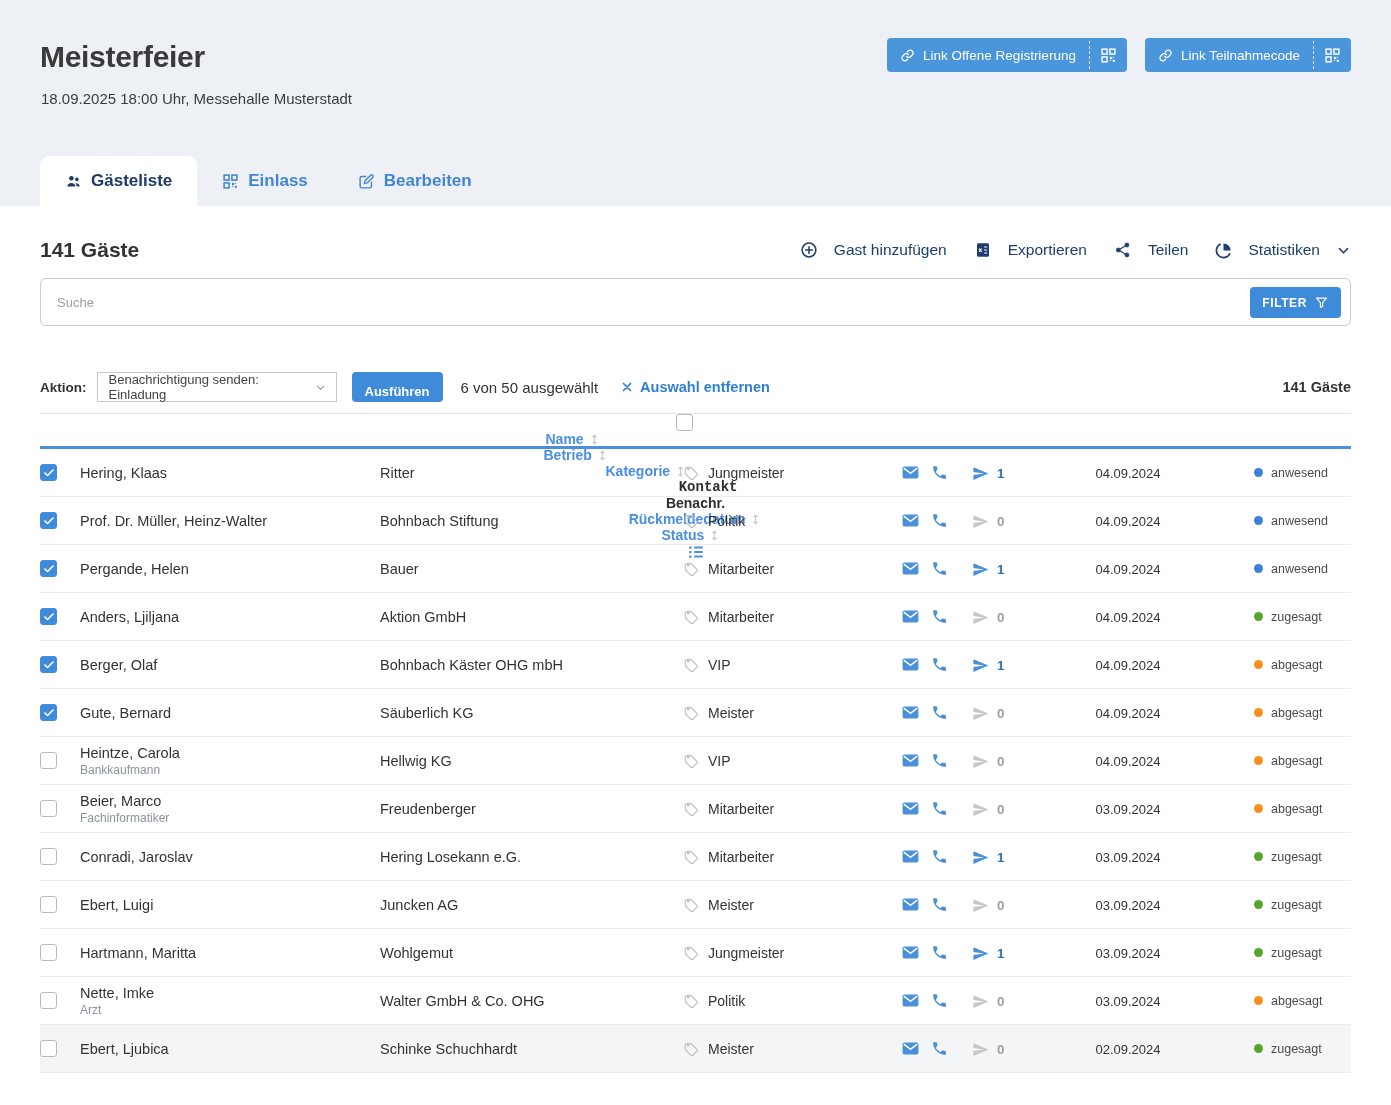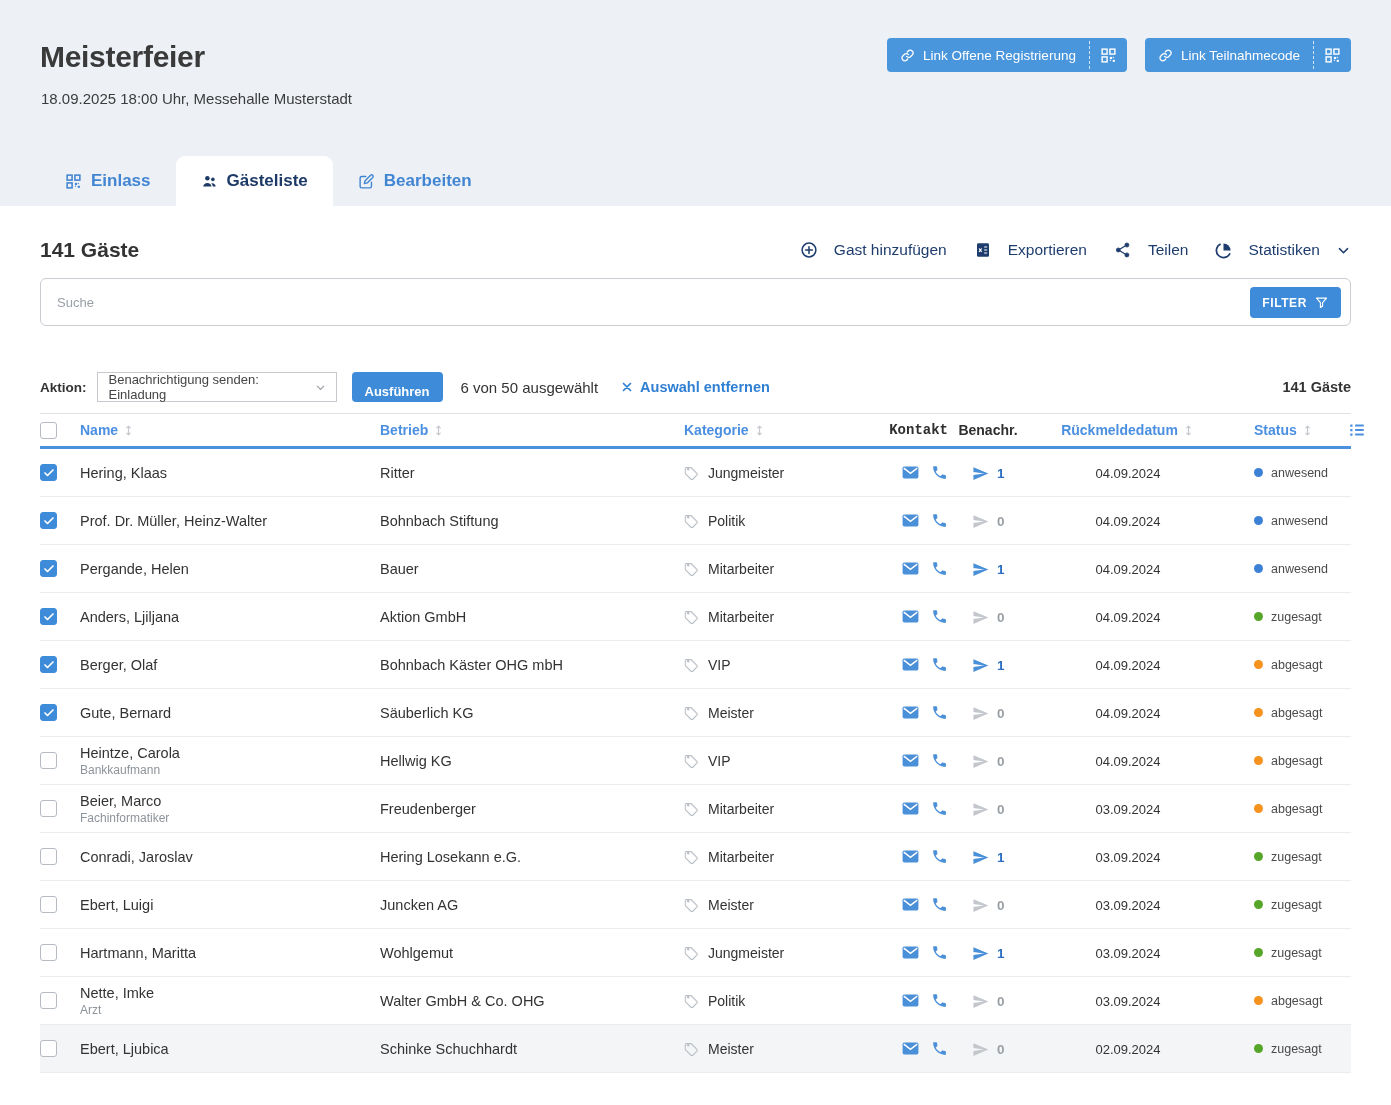--- a/index.html
+++ b/index.html
@@ -43,21 +43,21 @@
                    border:1px solid #c6c9cd; background:#fff; padding:0 9px 0 11px; font-size:13px; color:#444; cursor:pointer; }
   .exec-btn { margin-left:15px; height:30px; background:#3d8bd9; color:#fff; border:none; border-radius:4px;
               padding:12px 13px; font-size:13px; font-weight:bold; cursor:pointer; font-family:inherit; }
   .selection-text { margin-left:18px; font-size:15px; color:#333; }
   .clear-link { margin-left:23px; display:flex; align-items:center; gap:7px; color:#2f7fd3; font-size:14.5px; font-weight:bold; cursor:pointer; }
   .total-right { margin-left:auto; font-size:14.5px; font-weight:bold; color:#333; }
 
   .divider { margin-top:11px; border-top:1px solid #dfe2e6; }
 
   
-  .thead { display:flex; align-items:center; height:35px; border-bottom:3px solid #4a90dc; }
+  .thead { display:flex; align-items:center; height:35px; border-bottom:3px solid #4a90dc;flex-direction:column; }
   .trow  { display:flex; align-items:center; height:48px; border-bottom:1px solid #ececee; }
   .trow.highlight { background:#f4f5f7; }
 
   .col-check { width:40px; flex:none; }
   .col-name  { width:300px; flex:none; }
   .col-betrieb { width:304px; flex:none; }
   .col-kat   { width:180px; flex:none; display:flex; align-items:center; gap:9px; }
   .col-kontakt { width:84px; flex:none; display:flex; align-items:center; justify-content:flex-end; gap:11px;font-family:Liberation Mono, monospace; }
   .col-ben   { width:80px; flex:none; display:flex; align-items:center; justify-content:center; gap:5px; }
   .col-datum { width:200px; flex:none; text-align:center; }
@@ -142,45 +142,45 @@
             <rect x="14" y="14" width="3" height="3" fill="#fff" stroke="none"></rect>
             <rect x="18" y="18" width="3" height="3" fill="#fff" stroke="none"></rect>
             <rect x="18" y="14" width="1.6" height="1.6" fill="#fff" stroke="none"></rect>
             <rect x="14" y="18" width="1.6" height="1.6" fill="#fff" stroke="none"></rect>
           </svg>
       </span>
     </div>
   </div>
 
   <div class="tabs">
+    <div class="tab active">
+      <span>
+        <svg width="17" height="17" viewBox="0 0 24 24" fill="currentColor">
+            <circle cx="9" cy="7.5" r="3.2"></circle>
+            <path d="M3.2 19c.3-3 2.7-4.8 5.8-4.8s5.5 1.8 5.8 4.8z"></path>
+            <circle cx="16.8" cy="9" r="2.5"></circle>
+            <path d="M15.8 14.4c2.8.3 4.8 1.9 5 4.6h-4.2c-.2-1.9-1-3.4-2.3-4.4z"></path>
+          </svg>
+      </span>
+      <span>Gästeliste</span>
+    </div>
     <div class="tab">
       <span>
         <svg width="17" height="17" viewBox="0 0 24 24" fill="none" stroke="currentColor" stroke-width="2.2">
             <rect x="3" y="3" width="7" height="7"></rect>
             <rect x="14" y="3" width="7" height="7"></rect>
             <rect x="3" y="14" width="7" height="7"></rect>
             <rect x="14" y="14" width="3" height="3" fill="currentColor" stroke="none"></rect>
             <rect x="18" y="18" width="3" height="3" fill="currentColor" stroke="none"></rect>
             <rect x="18" y="14" width="1.6" height="1.6" fill="currentColor" stroke="none"></rect>
             <rect x="14" y="18" width="1.6" height="1.6" fill="currentColor" stroke="none"></rect>
           </svg>
       </span>
       <span>Einlass</span>
     </div>
-    <div class="tab active">
-      <span>
-        <svg width="17" height="17" viewBox="0 0 24 24" fill="currentColor">
-            <circle cx="9" cy="7.5" r="3.2"></circle>
-            <path d="M3.2 19c.3-3 2.7-4.8 5.8-4.8s5.5 1.8 5.8 4.8z"></path>
-            <circle cx="16.8" cy="9" r="2.5"></circle>
-            <path d="M15.8 14.4c2.8.3 4.8 1.9 5 4.6h-4.2c-.2-1.9-1-3.4-2.3-4.4z"></path>
-          </svg>
-      </span>
-      <span>Gästeliste</span>
-    </div>
     <div class="tab">
       <span>
         <svg width="17" height="17" viewBox="0 0 24 24" fill="none" stroke="currentColor" stroke-width="2" stroke-linecap="round" stroke-linejoin="round">
             <path d="M11 5H5a2 2 0 0 0-2 2v12a2 2 0 0 0 2 2h12a2 2 0 0 0 2-2v-6"></path>
             <path d="M17.8 3.2a2.1 2.1 0 0 1 3 3L13 14l-4 1 1-4 7.8-7.8z"></path>
           </svg>
       </span>
       <span>Bearbeiten</span>
     </div>
   </div>

